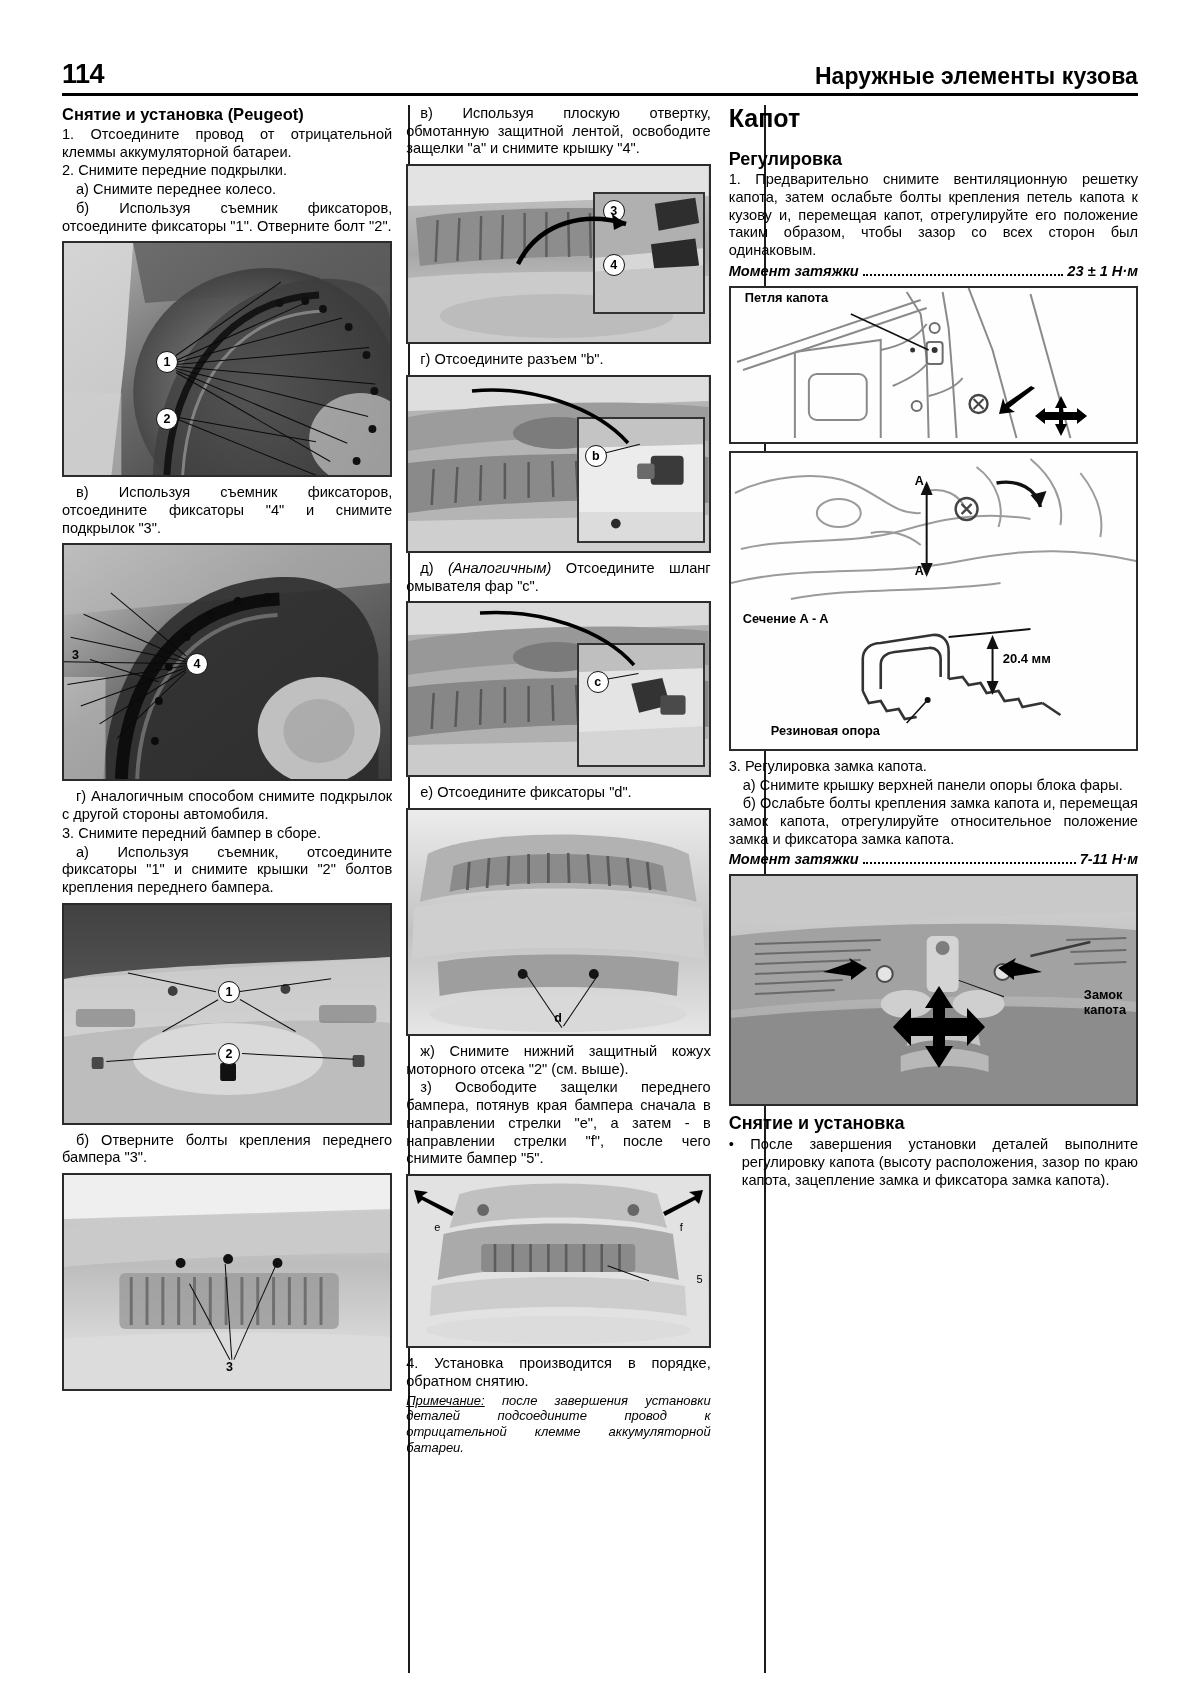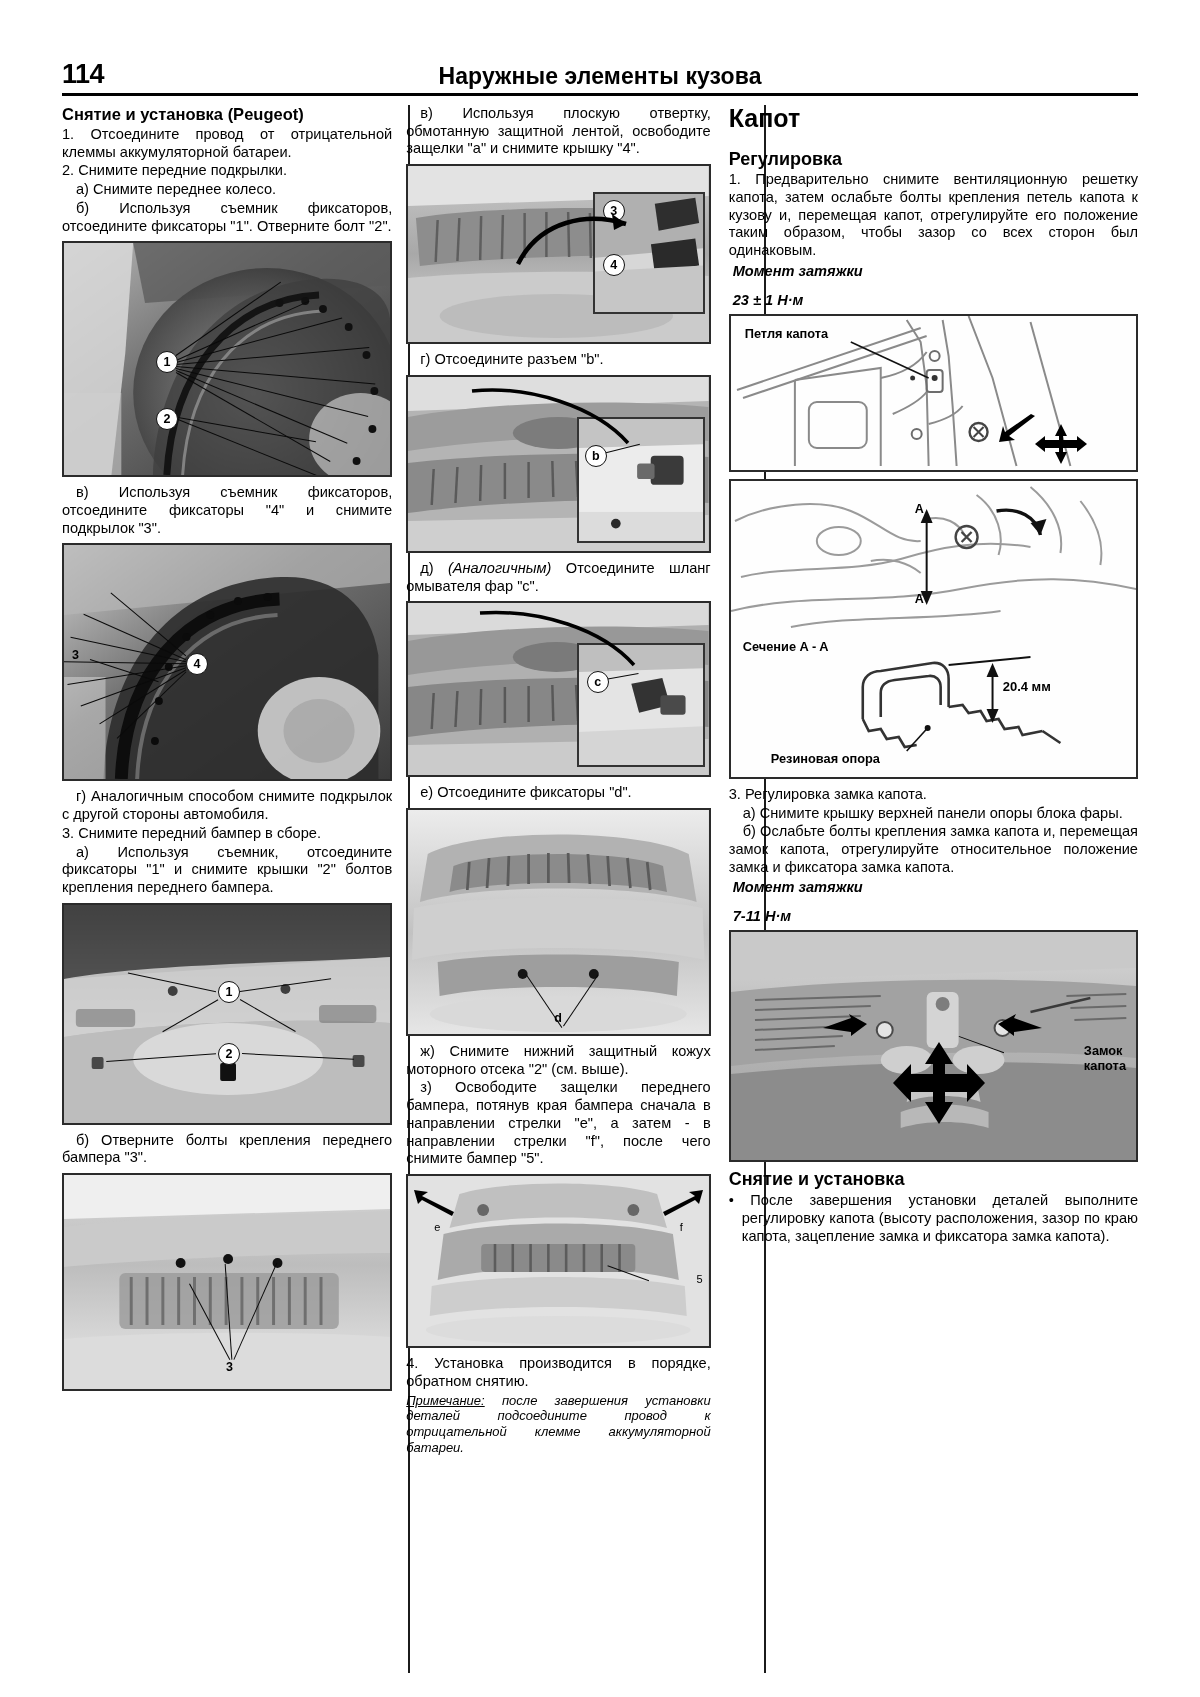--- a/index.html
+++ b/index.html
@@ -33,21 +33,21 @@
   }
   .page-number {
     font-size: 27px;
     font-weight: bold;
     letter-spacing: -0.5px;
     line-height: 1;
   }
   .header-title {
     position: absolute;
     left: 0; right: 0;
-    text-align: center;
+    text-align: right;
     font-size: 23px;
     font-weight: bold;
     line-height: 1;
     letter-spacing: 0.1px;
   }
   .header-rule {
     margin-top: 5px;
     height: 3px;
     background: #000;
     width: 100%;
@@ -113,21 +113,20 @@
   }
   p.note .lead { font-style: italic; }
   .torque {
     font-size: 14.6px;
     font-style: italic;
     font-weight: bold;
     display: flex;
     align-items: baseline;
     margin: 3px 0 4px 0;
     white-space: nowrap;
-    flex-direction: column;
   }
   .torque .dots {
     flex: 1 1 auto;
     border-bottom: 2px dotted #000;
     margin: 0 4px 4px 4px;
     height: 9px;
   }
   .bullet {
     font-size: 14.6px;
     line-height: 1.215;
@@ -701,21 +700,21 @@
             </g>
             <circle cx="204" cy="62" r="3" fill="#333"></circle>
             <circle cx="182" cy="62" r="2.5" fill="#333"></circle>
 
             <circle cx="248" cy="116" r="9" stroke="#444" stroke-width="2.4" fill="#fff"></circle>
             <path d="M243,111 L253,121 M253,111 L243,121" stroke="#444" stroke-width="2"></path>
 
             <path d="M120,26 L198,62" stroke="#111" stroke-width="1.6" fill="none"></path>
           </svg>
         </div>
-        <div class="fig-cap" style="left:14px; top:10px;">Петля капота</div>
+        <div class="fig-cap" style="left:14px; top:2px;">Петля капота</div>
 
         <svg class="arrow-blk" style="left:266px; top:98px; width:40px; height:30px;" viewBox="0 0 40 30">
           <path d="M38,2 L12,22 L18,26 L2,28 L6,12 L8,18 L34,0 Z" fill="#000"></path>
         </svg>
         <svg class="arrow-blk" style="left:302px; top:106px; width:56px; height:44px;" viewBox="0 0 56 44">
           <path d="M28,2 L34,14 L30,14 L30,18 L44,18 L44,14 L54,22 L44,30 L44,26 L30,26 L30,30 L34,30 L28,42 L22,30 L26,30 L26,26 L12,26 L12,30 L2,22 L12,14 L12,18 L26,18 L26,14 L22,14 Z" fill="#000"></path>
         </svg>
       </div>
 
 

